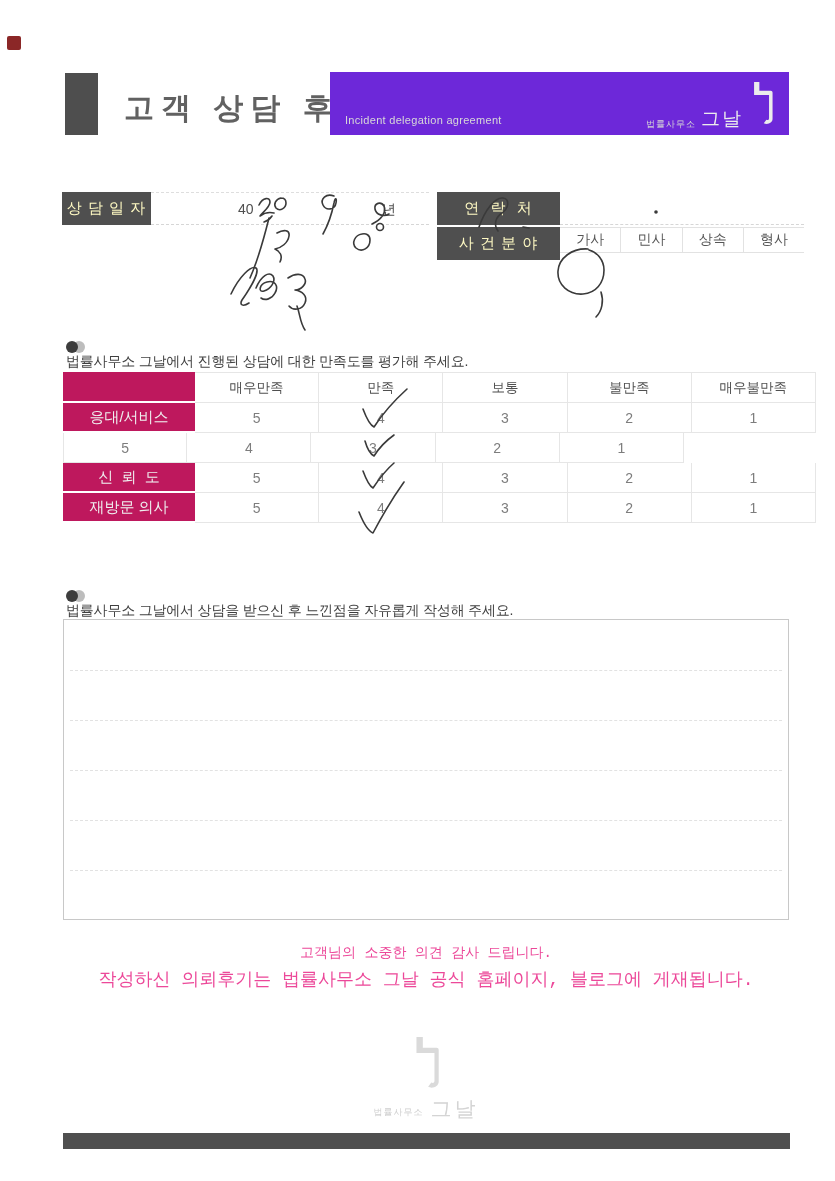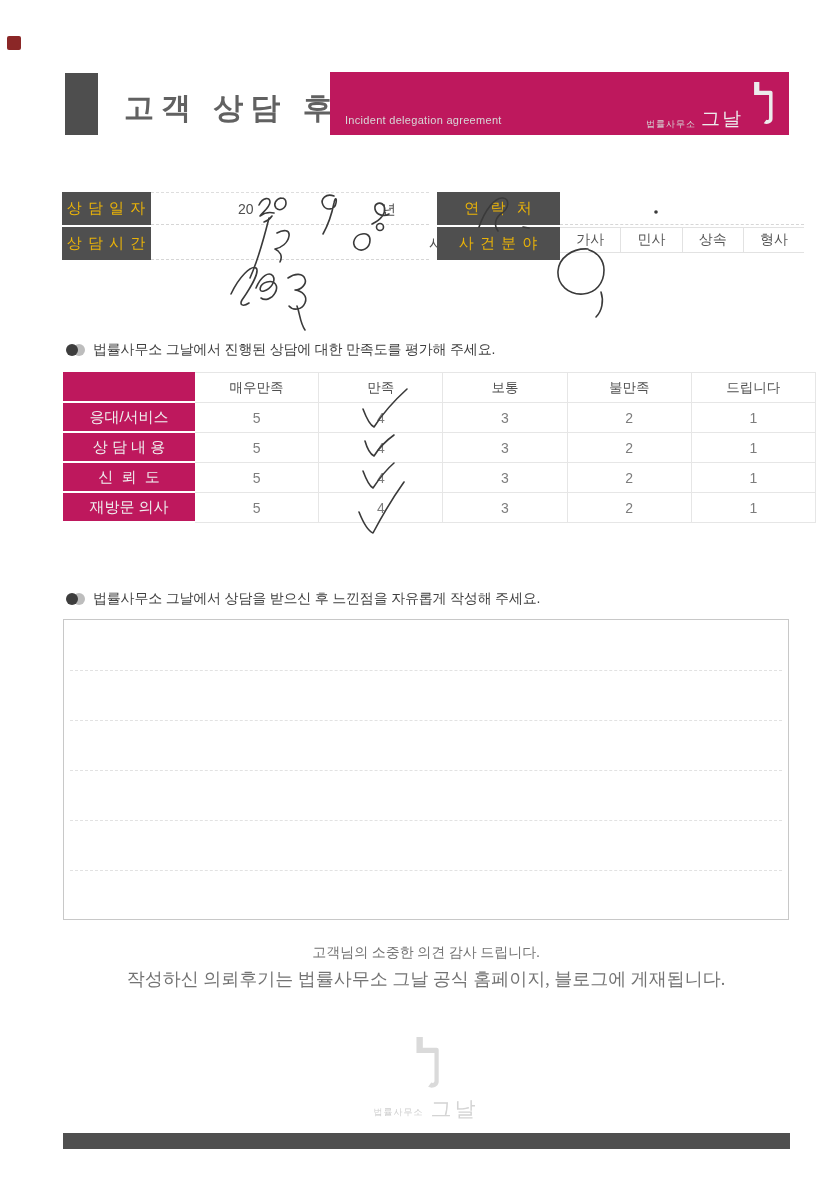--- a/index.html
+++ b/index.html
@@ -11,47 +11,47 @@
   }
 
   
   .scan-mark { position:absolute; left:7px; top:36px; width:14px; height:14px;
     background:#8b2727; border-radius:2px; }
 
   
   .hdr-accent { position:absolute; left:65px; top:73px; width:33px; height:62px; background:#4e4e4e; }
   .hdr-title { position:absolute; left:124px; top:88px; font-size:30px; font-weight:bold;
     color:#616161; letter-spacing:7px; white-space:pre; }
-  .hdr-banner { position:absolute; left:330px; top:72px; width:459px; height:63px; background:#be185d; }
+  .hdr-banner { position:absolute; left:330px; top:72px; width:459px; height:63px; background:#6d28d9; }
   .hdr-caption { position:absolute; left:15px; bottom:9px; font-size:11px; color:#d8d8d8; letter-spacing:.3px; }
   .hdr-brand { position:absolute; right:12px; top:9px; display:flex; align-items:flex-end; }
   .brand-firm-sm { font-size:9px; color:#d6d6d6; letter-spacing:1px; line-height:10px; text-align:right; }
   .brand-name { font-size:19px; color:#ececec; margin-left:5px; letter-spacing:2px; line-height:20px; }
   .brand-mark { margin-left:4px; }
 
   
   .form-l { position:absolute; left:62px; top:192px; }
   .form-r { position:absolute; left:437px; top:192px; }
   .f-row { display:flex; height:33px; margin-bottom:2px; }
-  .f-label { width:89px; background:#4f4f4f; color:#eab308; font-size:15px;
+  .f-label { width:89px; background:#4f4f4f; color:#fef9c3; font-size:15px;
     display:flex; align-items:center; justify-content:center; white-space:pre; letter-spacing:1px; }
   .form-r .f-label { width:123px; }
   .f-value { position:relative; width:278px; border-bottom:1px dashed #d6d6d6; }
   .form-r .f-value { width:244px; }
   .f-value.vtop { border-top:1px dashed #dedede; }
   .hint { position:absolute; top:8px; font-size:14px; color:#4f4f4f; }
 
   .case-cells { display:flex; width:244px; height:26px; border-top:1px solid #e2e2e2;
     border-bottom:1px solid #e2e2e2; }
   .case-cell { flex:1; display:flex; align-items:center; justify-content:center;
     font-size:14px; color:#565656; border-left:1px solid #e2e2e2; }
   .case-cell:first-child { border-left:none; }
 
   
-  .sec { position:absolute; left:66px; display:flex; align-items:center; }
+  .sec { position:absolute; left:66px; display:flex; align-items:flex-start;flex-direction:column; }
   .sec .dots { position:relative; width:19px; height:12px; margin-right:8px; }
   .sec .dot-b { position:absolute; left:7px; top:0; width:12px; height:12px; border-radius:50%; background:#bdbdbd; }
   .sec .dot-a { position:absolute; left:0; top:0; width:12px; height:12px; border-radius:50%; background:#3d3d3d; }
   .sec .sec-text { font-size:14px; color:#3f3f3f; letter-spacing:-.2px; }
   .sec1 { top:341px; } .sec2 { top:590px; }
 
   
   .rate-table { position:absolute; left:63px; top:372px; width:753px; }
   .rt-row { display:flex; }
   .rt-label { width:132px; background:#be185d; color:#efefef; font-size:15px;
@@ -66,21 +66,21 @@
   .rt-data { height:30px; }
   .rt-data .rt-cell { font-size:14px; color:#7d7d7d; }
 
   
   .fb-box { position:absolute; left:63px; top:619px; width:726px; height:301px;
     border:1px solid #c8c8c8; background:#fff; }
   .fb-line { position:absolute; left:6px; right:6px; border-top:1px dashed #e2e2e2; }
 
   
   .foot-line { position:absolute; left:63px; width:726px; text-align:center;
-    font-family:Liberation Serif, serif; color:#737373; }
+    font-family:Liberation Mono, monospace; color:#ec4899; }
   .foot1 { top:944px; font-size:14px; }
   .foot2 { top:967px; font-size:18px; }
 
   .foot-brand { position:absolute; left:63px; top:1036px; width:726px;
     display:flex; flex-direction:column; align-items:center; }
   .foot-brand .mark { margin-bottom:6px; }
   .fb-row { display:flex; align-items:flex-end; }
   .fb-firm { font-size:9px; color:#cfcfcf; letter-spacing:1px; line-height:11px; }
   .fb-name { font-size:21px; color:#d4d4d4; letter-spacing:3px; margin-left:7px; line-height:19px; }
 
@@ -109,31 +109,24 @@
           <path fill="#ececec" d="M8 1 h6 v10 h13 a2 2 0 0 1 2 2 v30 c0 5 -6 7 -10 5 l3 -4 c2 1 3 0 3 -2 v-26 h-17 z"></path>
         </svg>
       </span>
     </div>
   </div>
 
   <div class="form-l">
     <div class="f-row">
       <div class="f-label">상 담 일 자</div>
       <div class="f-value vtop">
-        <span class="hint" style="left:87px">20</span>
+        <span class="hint" style="left:87px">40</span>
         <span class="hint" style="left:231px">년</span>
         <span class="hint" style="left:289px">월</span>
         <span class="hint" style="left:352px">일</span>
-      </div>
-    </div>
-    <div class="f-row">
-      <div class="f-label">상 담 시 간</div>
-      <div class="f-value">
-        <span class="hint" style="left:278px">시</span>
-        <span class="hint" style="left:342px">분</span>
       </div>
     </div>
   </div>
 
   <div class="form-r">
     <div class="f-row">
       <div class="f-label">연  락  처</div>
       <div class="f-value"></div>
     </div>
     <div class="f-row">
@@ -155,32 +148,31 @@
     <span class="sec-text">법률사무소 그날에서 진행된 상담에 대한 만족도를 평가해 주세요.</span>
   </div>
 
   <div class="rate-table">
     <div class="rt-row rt-head">
       <div class="rt-label spacer"></div>
       <div class="rt-cell">매우만족</div>
       <div class="rt-cell">만족</div>
       <div class="rt-cell">보통</div>
       <div class="rt-cell">불만족</div>
-      <div class="rt-cell">드립니다</div>
+      <div class="rt-cell">매우불만족</div>
     </div>
     <div class="rt-row rt-data">
       <div class="rt-label">응대/서비스</div>
       <div class="rt-cell">5</div>
       <div class="rt-cell">4</div>
       <div class="rt-cell">3</div>
       <div class="rt-cell">2</div>
       <div class="rt-cell">1</div>
     </div>
     <div class="rt-row rt-data">
-      <div class="rt-label">상 담 내 용</div>
       <div class="rt-cell">5</div>
       <div class="rt-cell">4</div>
       <div class="rt-cell">3</div>
       <div class="rt-cell">2</div>
       <div class="rt-cell">1</div>
     </div>
     <div class="rt-row rt-data">
       <div class="rt-label">신  뢰  도</div>
       <div class="rt-cell">5</div>
       <div class="rt-cell">4</div>

